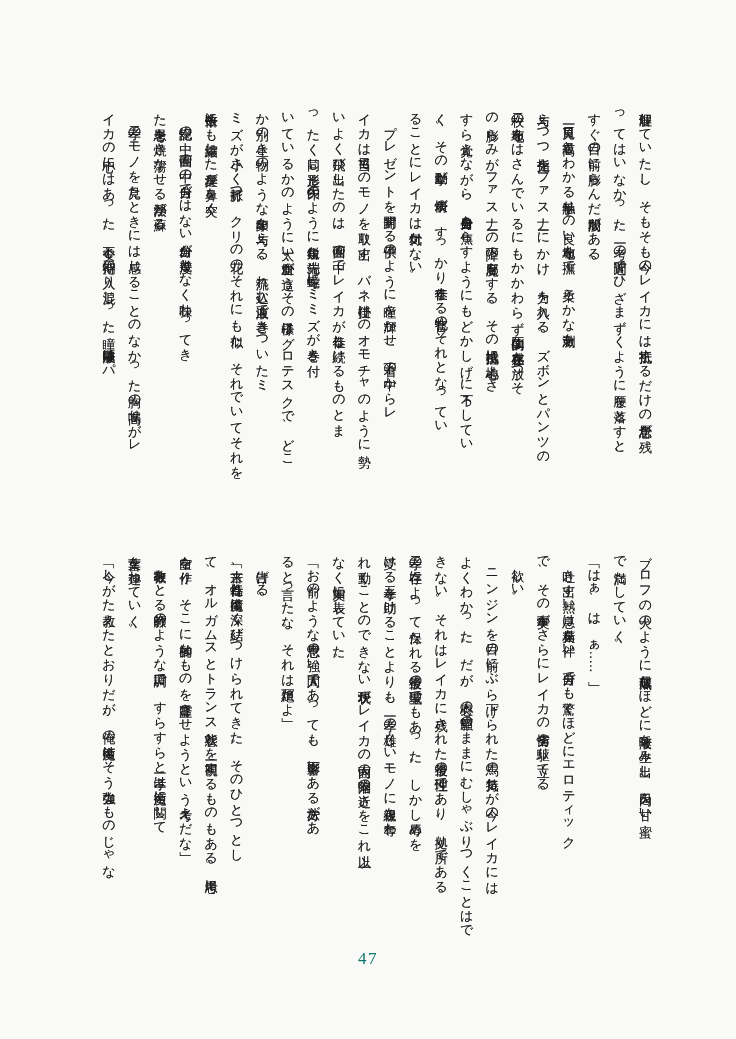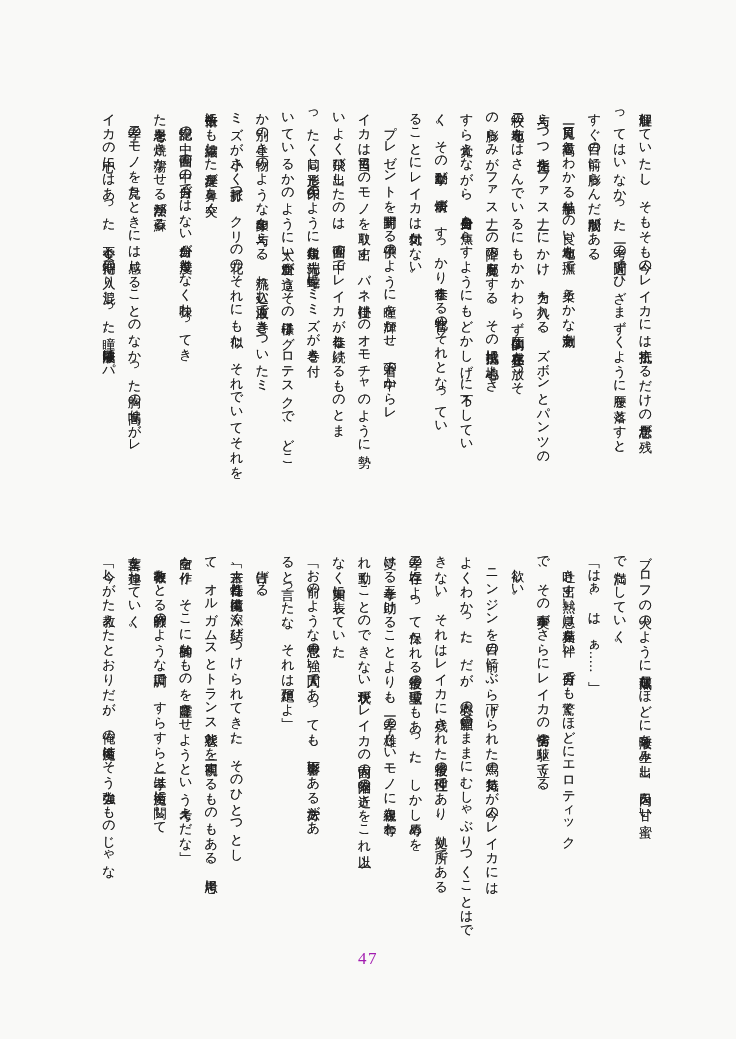--- a/index.html
+++ b/index.html
@@ -35,21 +35,21 @@
     text-shadow: 0 0 0.5px rgba(20,20,20,0.55);
   }
   .pagenum {
     position: absolute;
     top: 949px;
     left: 0;
     width: 736px;
     text-align: center;
     font-size: 17px;
     letter-spacing: 1.5px;
-    color: #a21caf;
+    color: #0f766e;
   }
 </style>
 </head>
 <body>
 
 <div class="page">
 
   <div class="vblock top">
     <div class="col">理解していたし、そもそも今のレイカには抵抗するだけの意思が残</div>
     <div class="col">ってはいなかった。一考の間近でひざまずくように腰を落とすと、</div>

